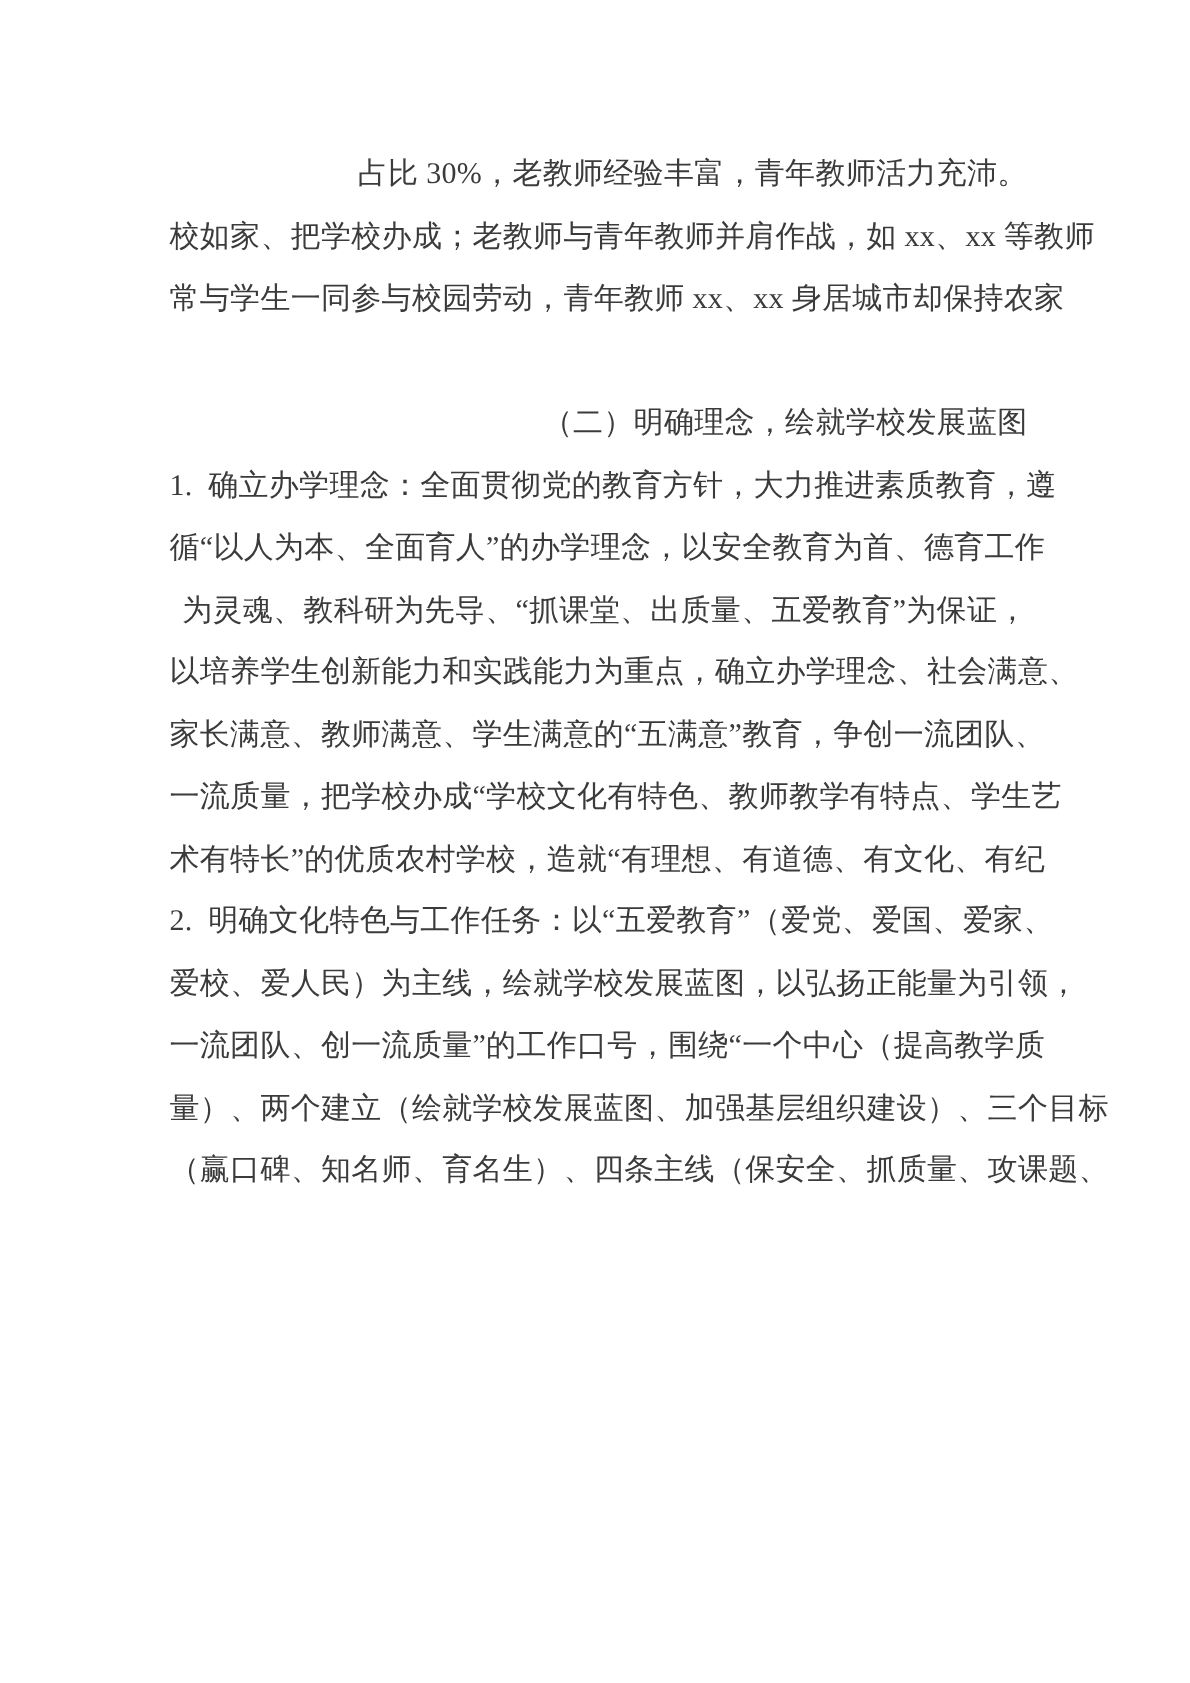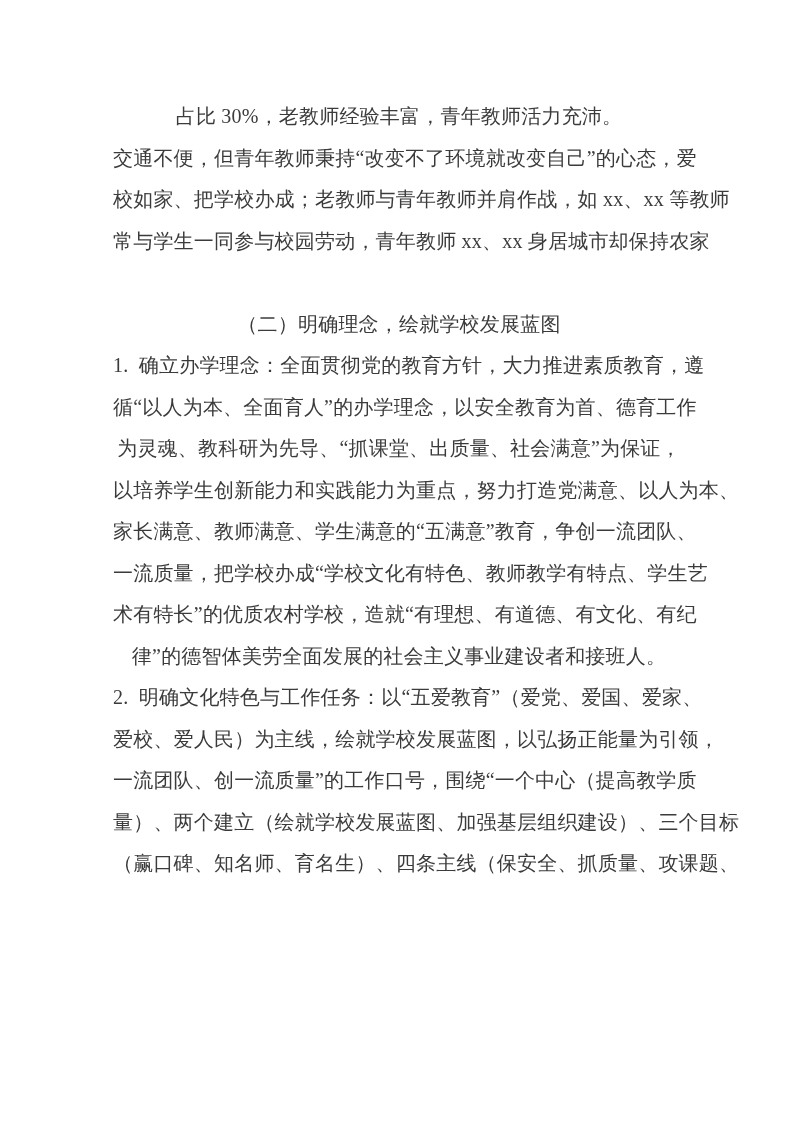--- a/index.html
+++ b/index.html
@@ -20,45 +20,43 @@
     left: 113px;
     top: 96px;
     width: 572px;
     color: #3b3b3b;
     font-size: 20px;
   }
   .line {
     height: 41.5px;
     line-height: 41.5px;
     white-space: pre;
-    text-align: center;
+    text-align: right;
     letter-spacing: 0.2px;
   }
   .line.blank {
     
   }
 </style>
 </head>
 <body>
 
 <div class="page">
   <div class="doc">
     <div class="line">占比 30%，老教师经验丰富，青年教师活力充沛。</div>
-    <div class="line">交通不便，但青年教师秉持“改变不了环境就改变自己”的心态，爱</div>
     <div class="line">校如家、把学校办成；老教师与青年教师并肩作战，如 xx、xx 等教师</div>
     <div class="line">常与学生一同参与校园劳动，青年教师 xx、xx 身居城市却保持农家</div>
     <div class="line blank"></div>
     <div class="line">（二）明确理念，绘就学校发展蓝图</div>
     <div class="line">1.  确立办学理念：全面贯彻党的教育方针，大力推进素质教育，遵</div>
     <div class="line">循“以人为本、全面育人”的办学理念，以安全教育为首、德育工作</div>
-    <div class="line">为灵魂、教科研为先导、“抓课堂、出质量、社会满意”为保证，</div>
-    <div class="line">以培养学生创新能力和实践能力为重点，努力打造党满意、以人为本、</div>
+    <div class="line">为灵魂、教科研为先导、“抓课堂、出质量、五爱教育”为保证，</div>
+    <div class="line">以培养学生创新能力和实践能力为重点，确立办学理念、社会满意、</div>
     <div class="line">家长满意、教师满意、学生满意的“五满意”教育，争创一流团队、</div>
     <div class="line">一流质量，把学校办成“学校文化有特色、教师教学有特点、学生艺</div>
     <div class="line">术有特长”的优质农村学校，造就“有理想、有道德、有文化、有纪</div>
-    <div class="line">律”的德智体美劳全面发展的社会主义事业建设者和接班人。</div>
     <div class="line">2.  明确文化特色与工作任务：以“五爱教育”（爱党、爱国、爱家、</div>
     <div class="line">爱校、爱人民）为主线，绘就学校发展蓝图，以弘扬正能量为引领，</div>
     <div class="line">一流团队、创一流质量”的工作口号，围绕“一个中心（提高教学质</div>
     <div class="line">量）、两个建立（绘就学校发展蓝图、加强基层组织建设）、三个目标</div>
     <div class="line">（赢口碑、知名师、育名生）、四条主线（保安全、抓质量、攻课题、</div>
   </div>
 </div>
 
 </body></html>

